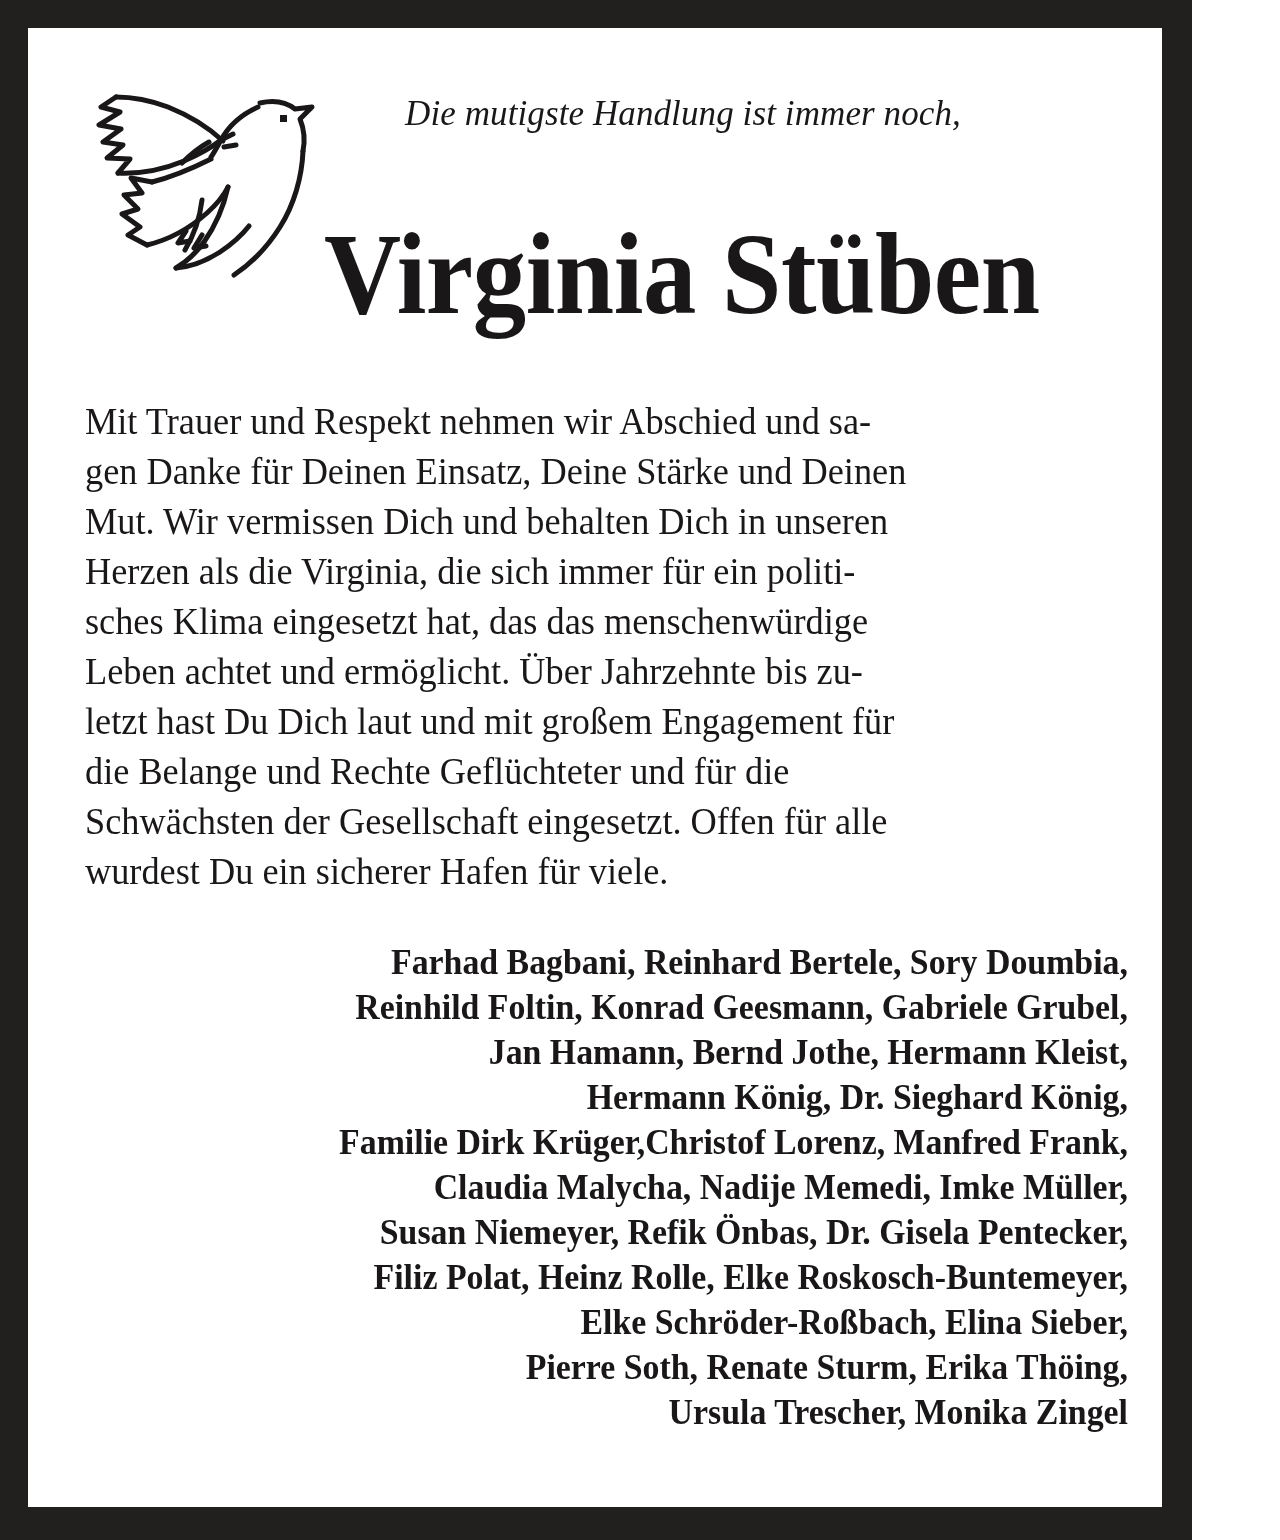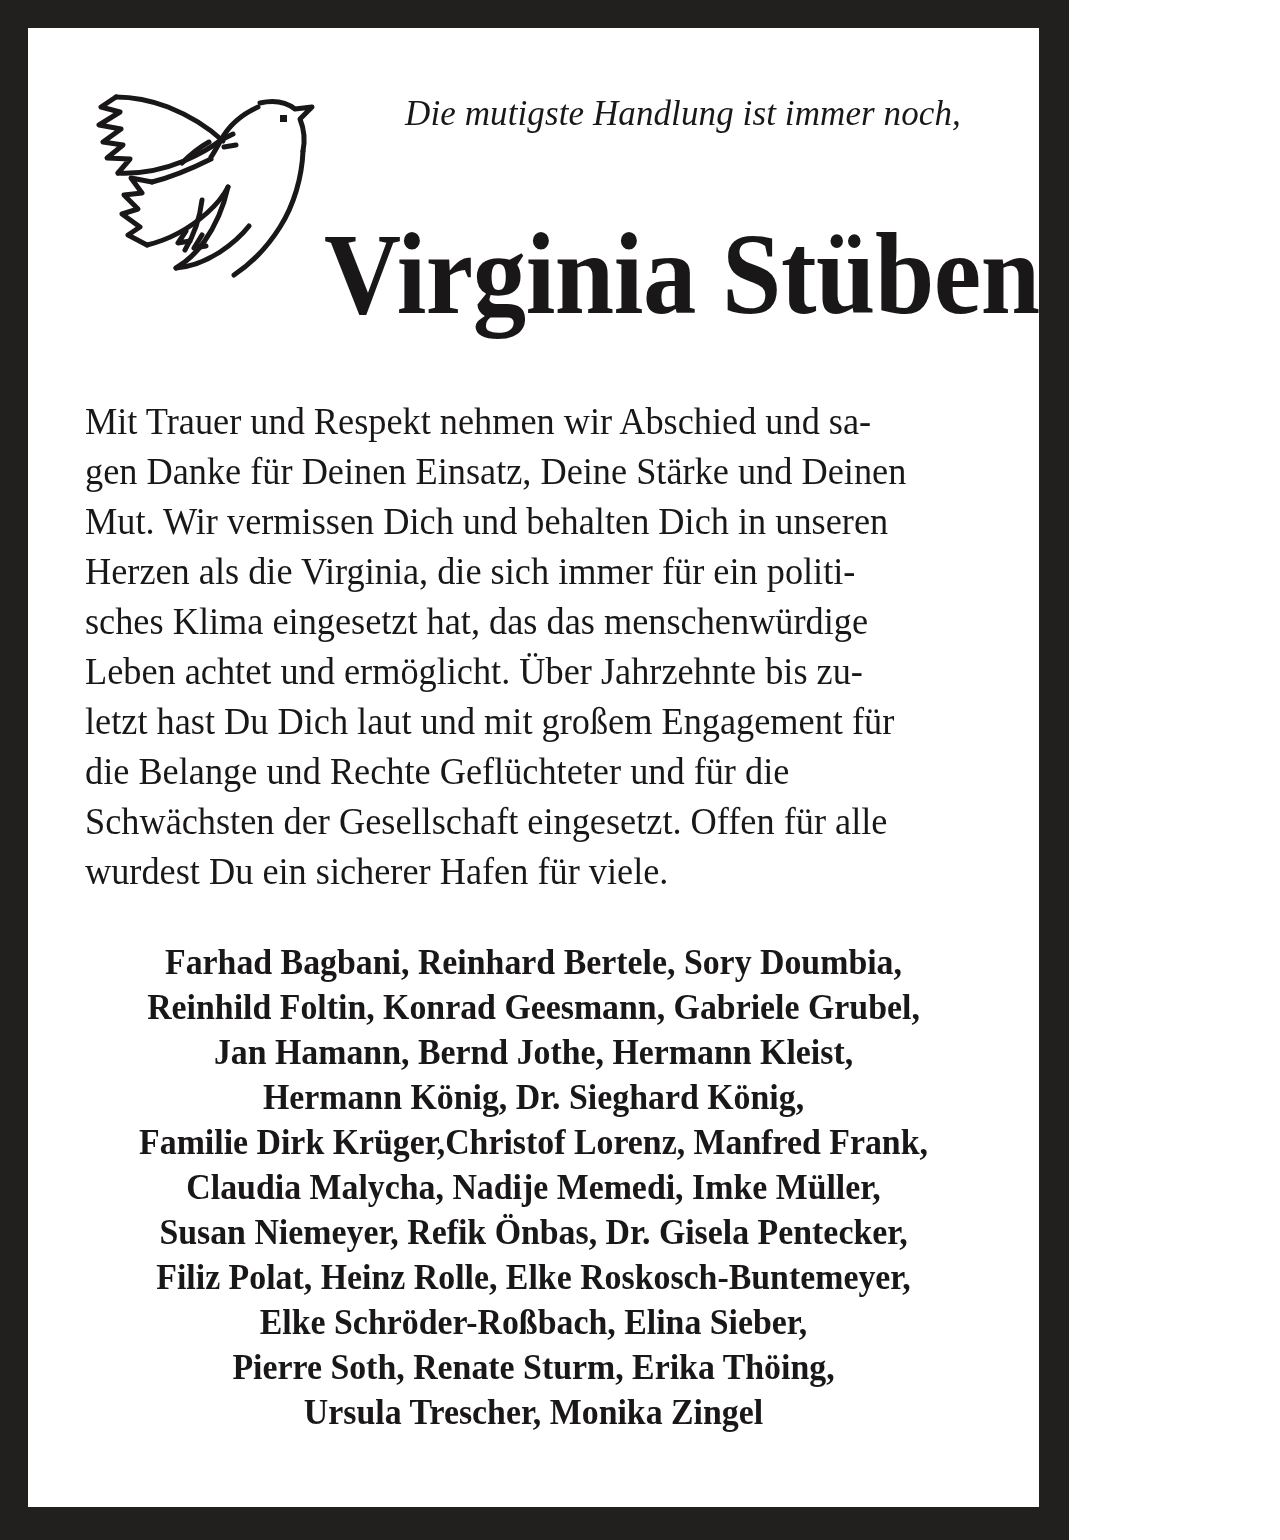--- a/index.html
+++ b/index.html
@@ -3,21 +3,21 @@
 <meta charset="utf-8">
 <style>
   html, body {
     margin: 0;
     padding: 0;
     background: #ffffff;
   }
 
   .obituary-page {
     position: relative;
-    width: 1069px;
+    width: 1192px;
     height: 1540px;
     background: #221f1f;
     box-sizing: border-box;
     overflow: hidden;
     font-family: "Liberation Serif", "DejaVu Serif", serif;
   }
 
   .notice-frame {
     position: absolute;
     left: 28px;
@@ -113,21 +113,21 @@
   .tribute-text .para-line.last-line::after {
     content: none;
   }
 
   
   .signatories {
     position: absolute;
     left: 0;
     top: 912px;
     width: 100%;
-    text-align: center;
+    text-align: right;
     color: #1a1718;
   }
   .signatory-line {
     display: block;
     font-size: 36px;
     font-weight: bold;
     line-height: 45px;
     white-space: nowrap;
     transform: scaleX(0.94);
   }

